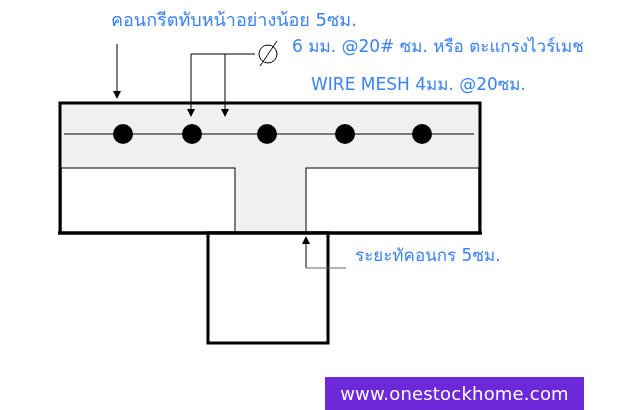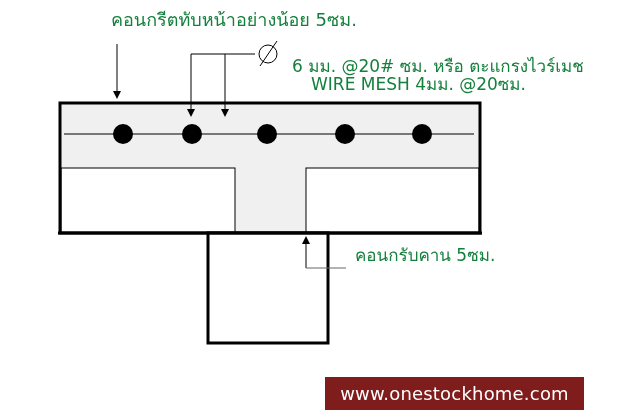--- a/index.html
+++ b/index.html
@@ -1,22 +1,22 @@
 <!DOCTYPE html>
 <html><head>
   <meta charset="utf-8">
   <style>
     html, body { margin: 0; padding: 0; background: #ffffff; }
     body { width: 640px; height: 410px; position: relative; overflow: hidden;
            font-family: "DejaVu Sans", sans-serif; }
     svg.diagram { position: absolute; left: 0; top: 0; }
-    .label { position: absolute; color: #15803d; white-space: nowrap;
+    .label { position: absolute; color: #3b82f6; white-space: nowrap;
              font-family: "DejaVu Sans", sans-serif; font-size: 17px; line-height: 20px; }
     .brand { position: absolute; left: 325px; top: 377px; width: 259px; height: 33px;
-             background: #7f1d1d; color: #ffffff; font-family: "DejaVu Sans", sans-serif;
+             background: #6d28d9; color: #ffffff; font-family: "DejaVu Sans", sans-serif;
              font-size: 18px; line-height: 33px; text-align: center; letter-spacing: 0.2px; }
   </style>
 </head>
 <body>
 
 <svg class="diagram" width="640" height="410" viewBox="0 0 640 410" xmlns="http://www.w3.org/2000/svg">
 
   <rect x="61" y="104" width="418" height="129" fill="#f0f0f0"></rect>
 
   <rect x="61" y="168" width="174" height="65" fill="#ffffff" stroke="#000" stroke-width="1"></rect>
@@ -58,18 +58,18 @@
 
   <g>
     <line x1="306" y1="244" x2="306" y2="268" stroke="#000" stroke-width="1"></line>
     <line x1="306" y1="268" x2="346" y2="268" stroke="#666" stroke-width="1"></line>
     <polygon points="302,244 310,244 306,236" fill="#000"></polygon>
   </g>
 </svg>
 
 <div class="label" style="left:111px; top:10px; font-size:18px;">คอนกรีตทับหน้าอย่างน้อย 5ซม.</div>
 
-<div class="label" style="left:292px; top:56px;">6 มม. @20# ซม. หรือ ตะแกรงไวร์เมช</div>
+<div class="label" style="left:292px; top:36px;">6 มม. @20# ซม. หรือ ตะแกรงไวร์เมช</div>
 <div class="label" style="left:292px; top:74px;margin-left:19px;">WIRE MESH 4มม. @20ซม.</div>
 
-<div class="label" style="left:355px; top:245px;">คอนกรับคาน 5ซม.</div>
+<div class="label" style="left:355px; top:245px;">ระยะทัคอนกร 5ซม.</div>
 
 <div class="brand">www.onestockhome.com</div>
 
 </body></html>

